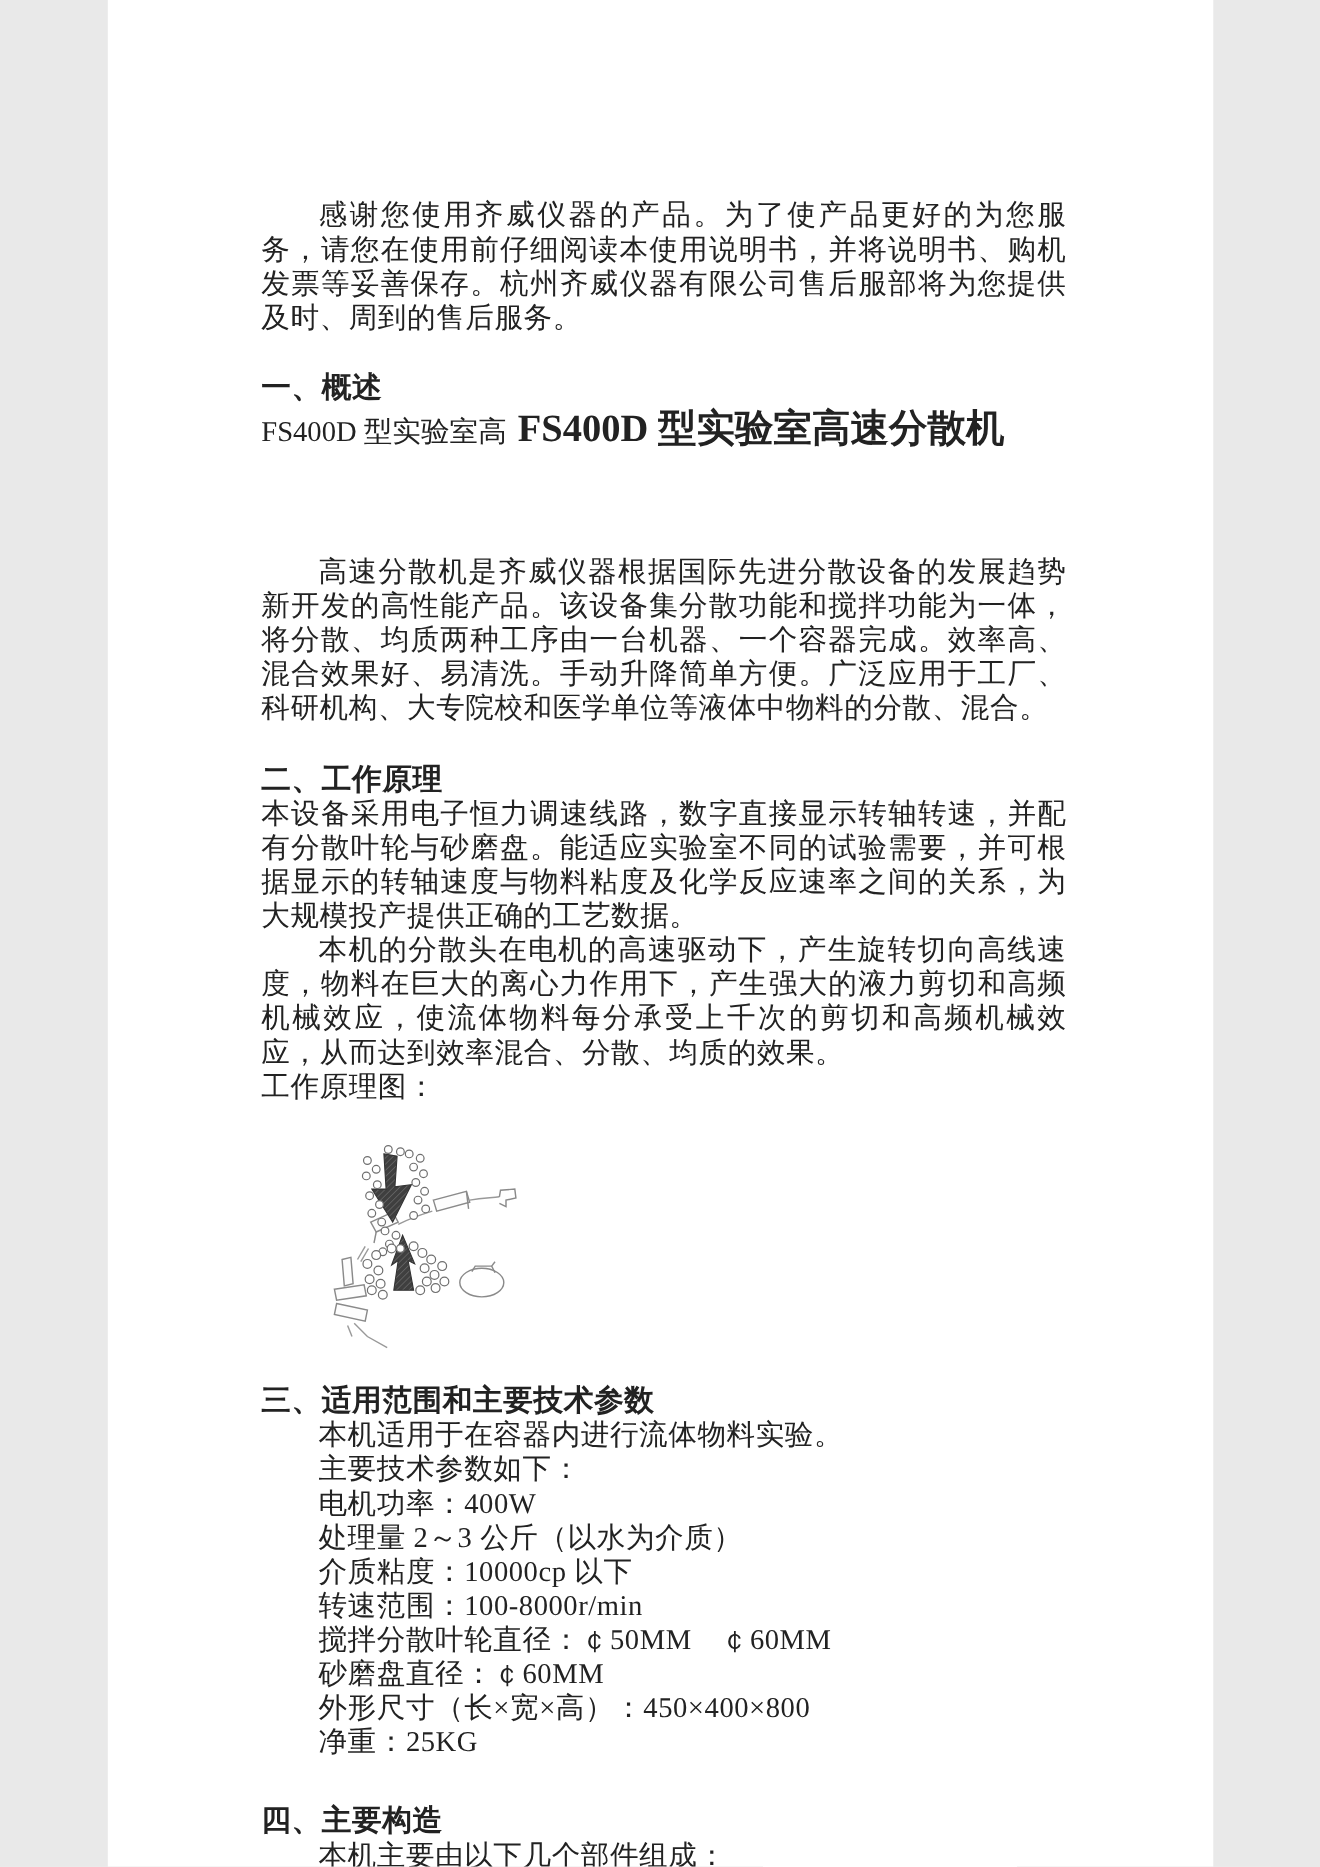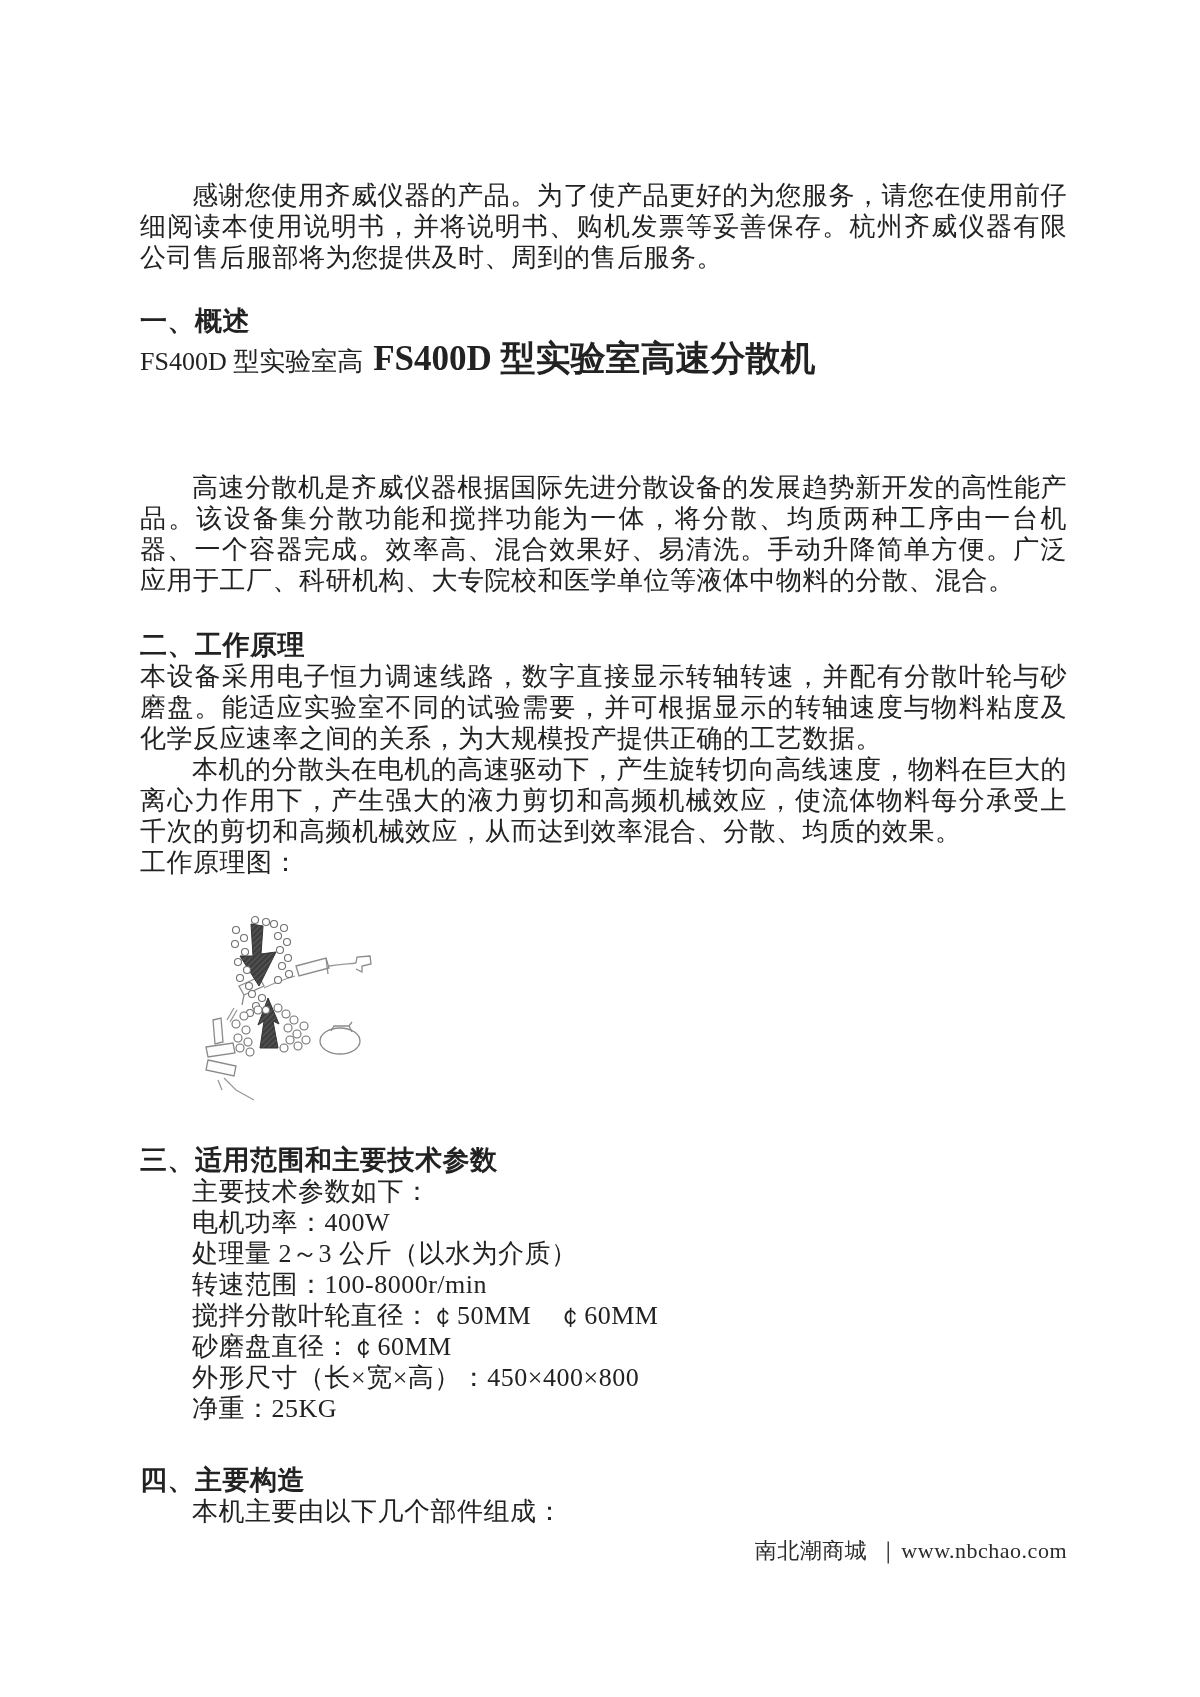--- a/index.html
+++ b/index.html
@@ -1,18 +1,18 @@
 <!DOCTYPE html>
 <html><head>
 <meta charset="utf-8">
 <style>
   html, body { margin: 0; padding: 0; background: #e9e9e9; }
   .page {
     position: relative;
-    width: 1200px;
+    width: 1005px;
     height: 1697px;
     margin: 0 auto;
     background: #ffffff;
     font-family: "Liberation Serif", "DejaVu Serif", serif;
     color: #222222;
     overflow: hidden;
   }
   .content {
     padding: 0 133px 0 140px;
   }
@@ -57,21 +57,21 @@
   }
   .diagram svg { position: absolute; left: 52px; top: 14px; }
   .spec-line {
     font-size: 26px;
     line-height: 31px;
     margin: 0;
     padding-left: 52px;
     white-space: pre-wrap;
     letter-spacing: 0.5px;
   }
-  .h-specs { margin-top: 19px; }
+  .h-specs { margin-top: 7px; }
   .h-structure { margin-top: 40px; }
   .footer {
     margin-top: 10px;
     text-align: right;
     font-size: 22px;
     line-height: 28px;
     color: #2b2b2b;
     letter-spacing: 0.5px;
   }
   .footer .sep { margin: 0 2px 0 10px; }
@@ -178,23 +178,25 @@
 
         <g stroke="#8a8a8a" stroke-width="1.3" fill="none">
           <ellipse cx="148" cy="127" rx="20" ry="13"></ellipse>
           <polyline points="139,117 142,112 157,112 160,118"></polyline>
           <line x1="157" y1="112" x2="160" y2="108"></line>
         </g>
       </svg>
     </div>
 
     <h2 class="heading h-specs">三、适用范围和主要技术参数</h2>
+    <p class="spec-line">本机适用于在容器内进行流体物料实验。</p>
     <p class="spec-line">主要技术参数如下：</p>
     <p class="spec-line">电机功率：400W</p>
     <p class="spec-line">处理量 2～3 公斤（以水为介质）</p>
+    <p class="spec-line">介质粘度：10000cp 以下</p>
     <p class="spec-line">转速范围：100-8000r/min</p>
     <p class="spec-line">搅拌分散叶轮直径：￠50MM　￠60MM</p>
     <p class="spec-line">砂磨盘直径：￠60MM</p>
     <p class="spec-line">外形尺寸（长×宽×高）：450×400×800</p>
     <p class="spec-line">净重：25KG</p>
 
     <h2 class="heading h-structure">四、主要构造</h2>
     <p class="spec-line">本机主要由以下几个部件组成：</p>
 
     <div class="footer">

